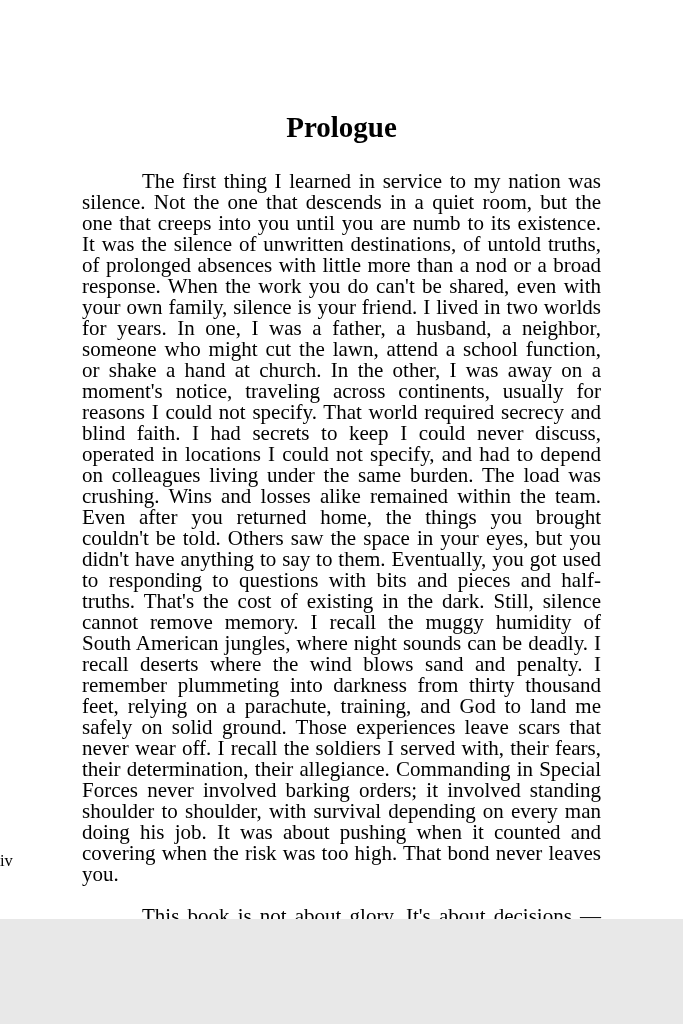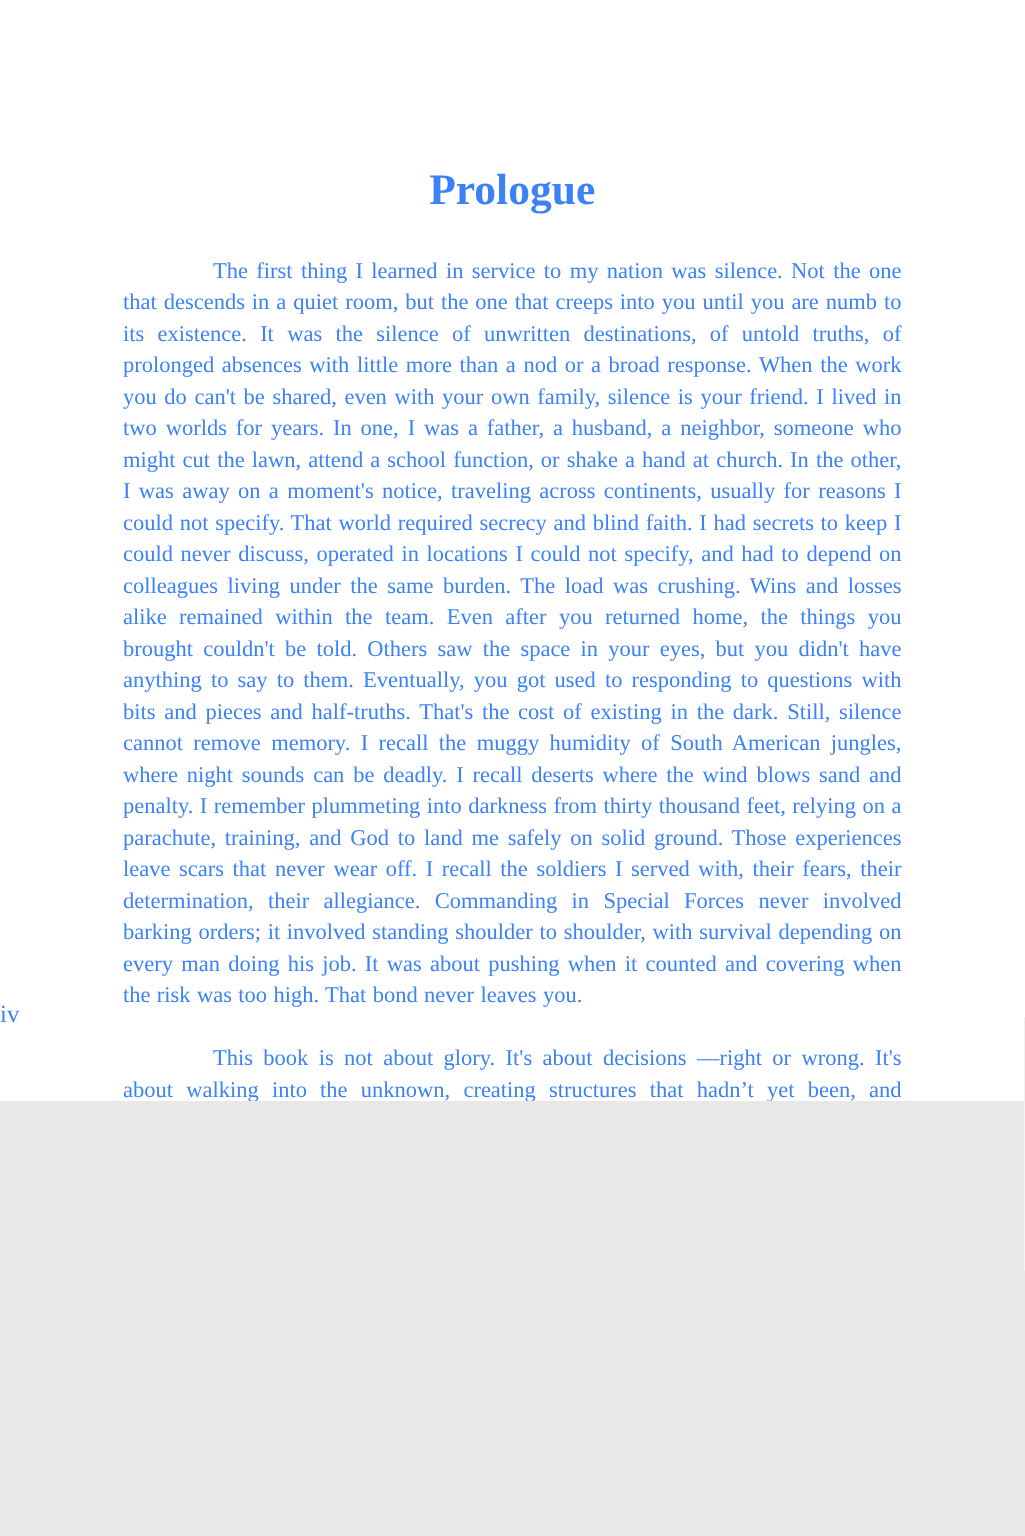--- a/index.html
+++ b/index.html
@@ -3,45 +3,45 @@
 <meta charset="utf-8">
 <style>
   html, body {
     margin: 0;
     padding: 0;
     background: #e8e8e8;
   }
   .page {
     position: relative;
     width: 683px;
-    height: 734px;
+    height: 919px;
     margin: 0 auto;
     background: #ffffff;
     font-family: "Liberation Serif", "DejaVu Serif", serif;
-    color: #3b82f6;
+    color: #000000;
     overflow: hidden;
     box-sizing: border-box;
   }
   .content {
     position: absolute;
     left: 82px;
     right: 82px;
     top: 112px;
   }
   .chapter-title {
     margin: 0 0 27px 0;
     text-align: center;
     font-size: 29px;
     font-weight: bold;
     letter-spacing: 0px;
     line-height: 1.1;
   }
   .body-paragraph {
     margin: 0;
-    font-size: 15px;
+    font-size: 21px;
     line-height: 21px;
     text-align: justify;
     text-indent: 60px;
     word-spacing: 0.5px;
   }
   .body-paragraph + .body-paragraph {
     margin-top: 21px;
   }
   .page-footer {
     position: absolute;

